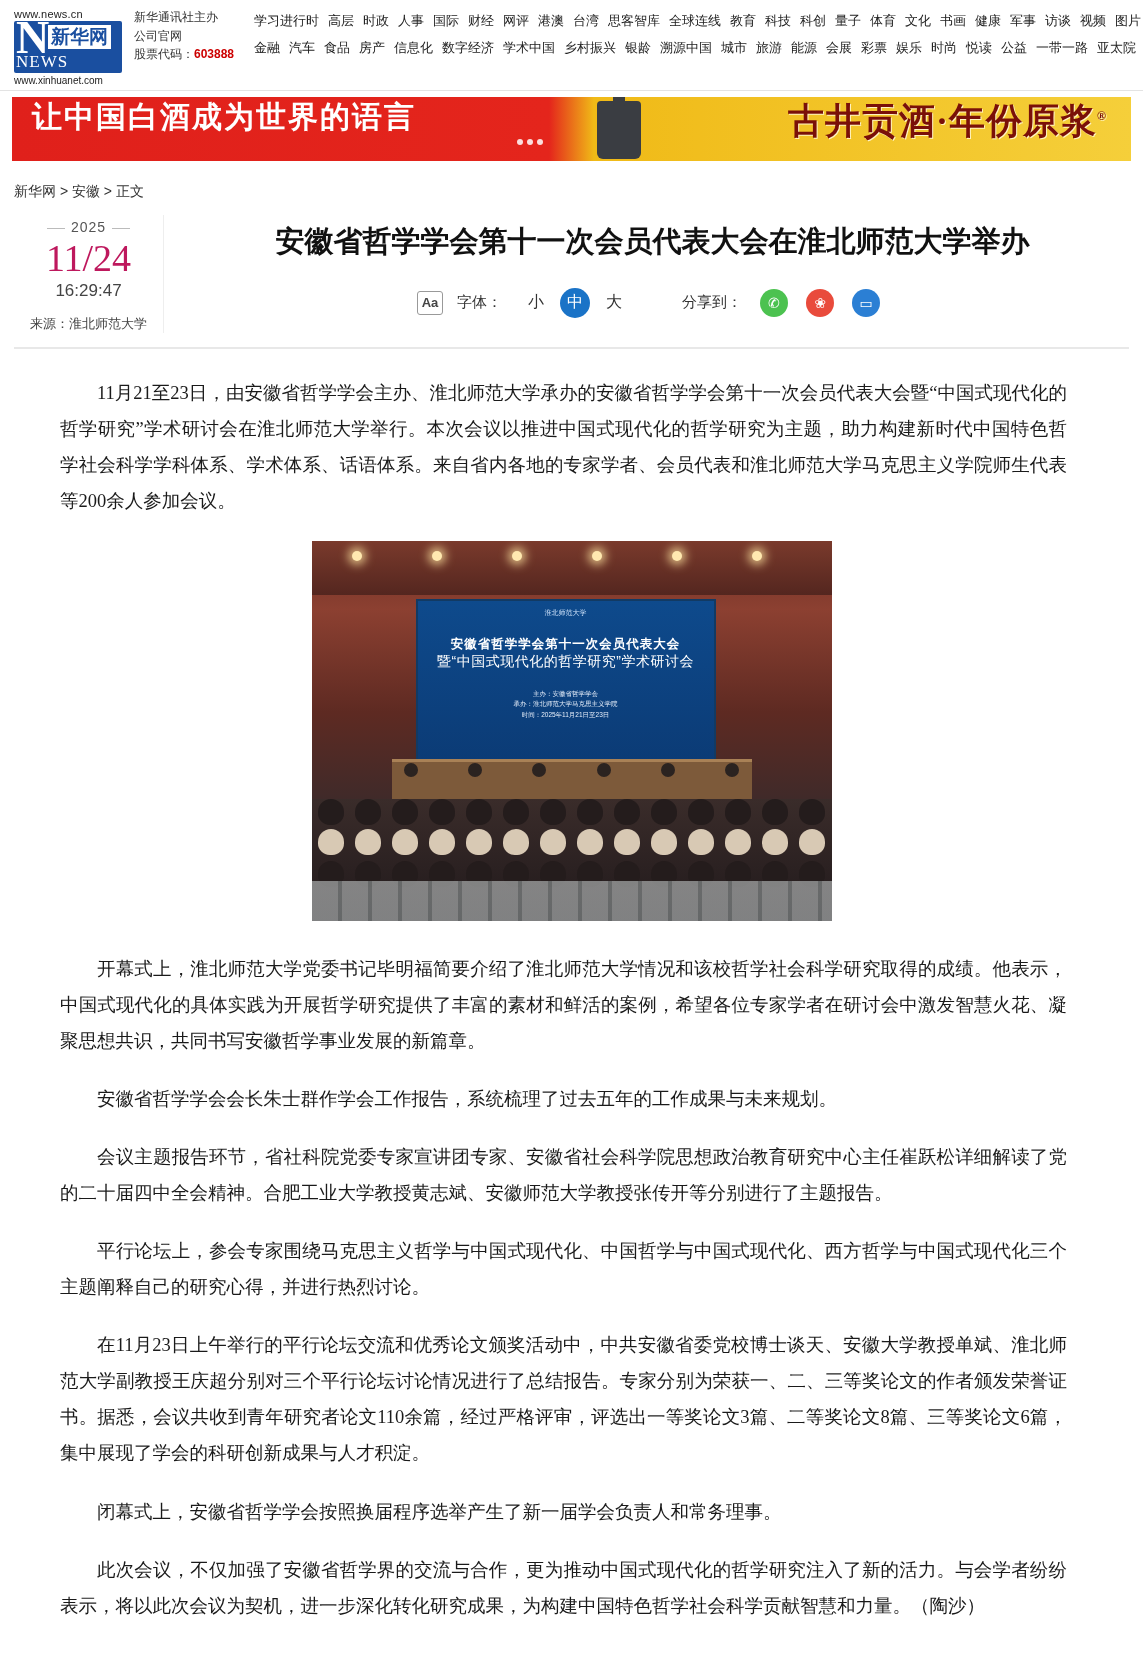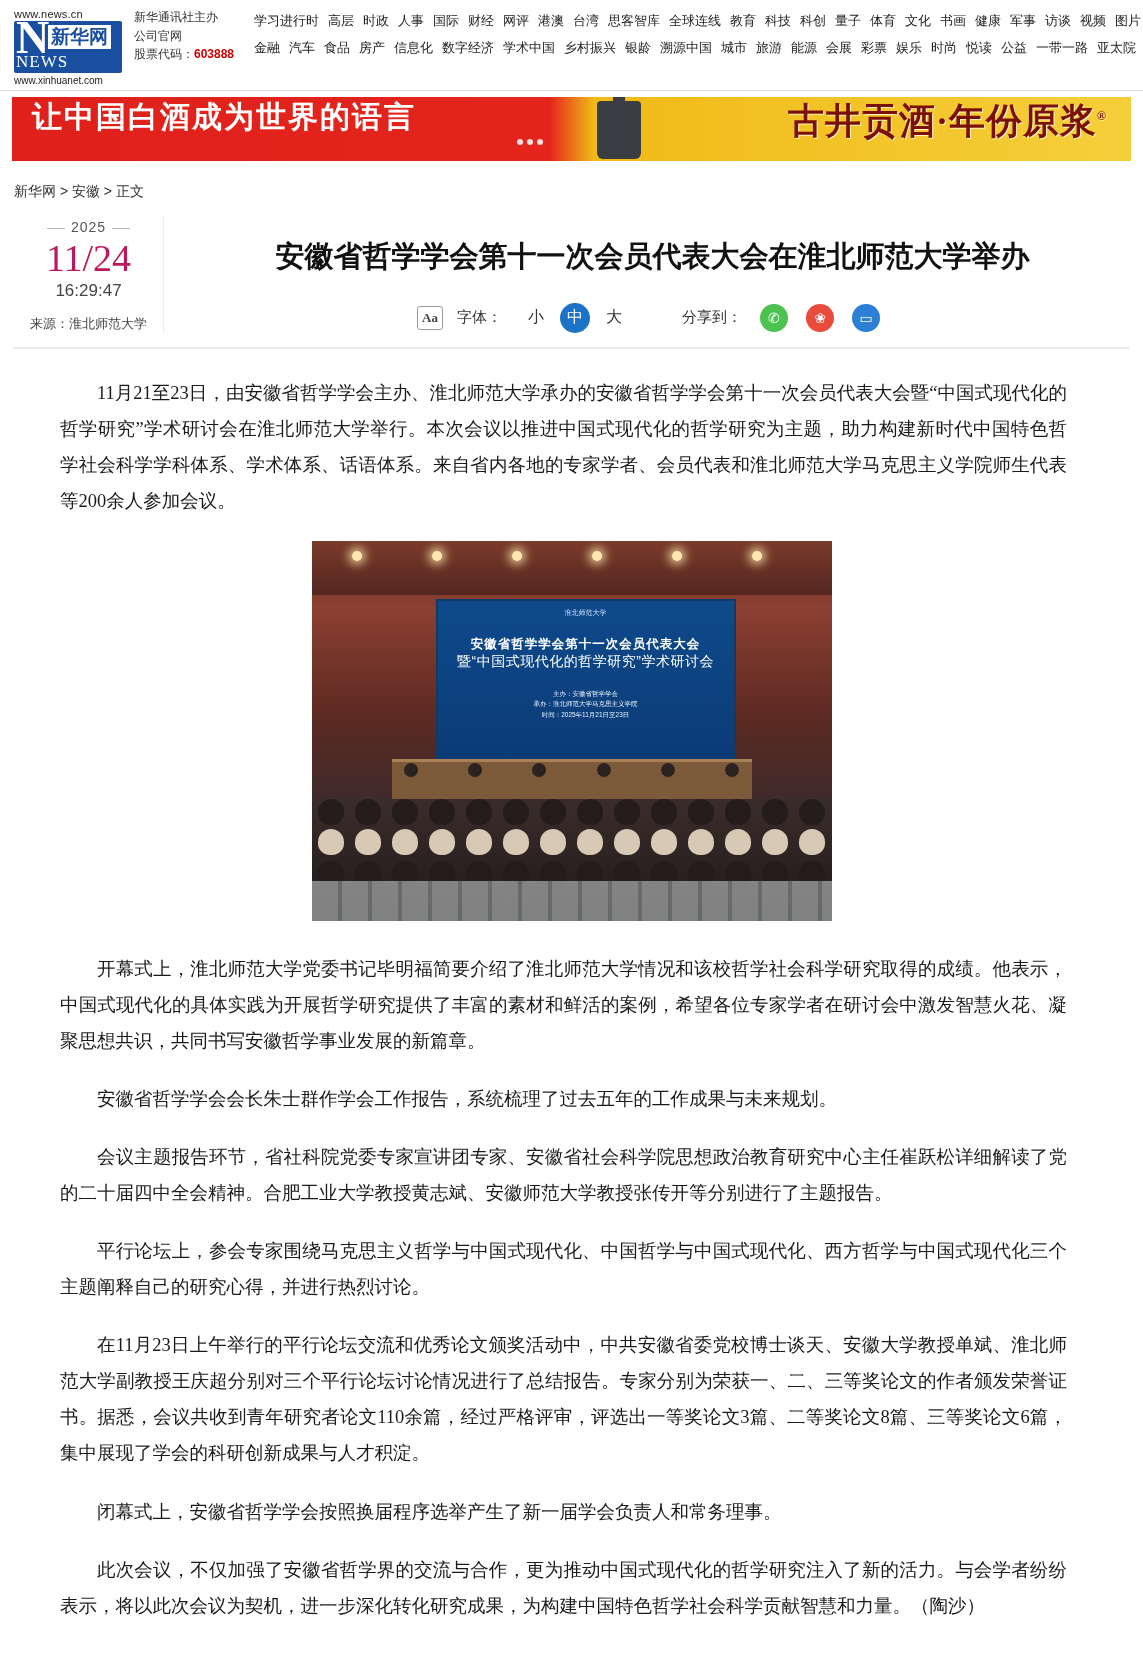--- a/index.html
+++ b/index.html
@@ -163,21 +163,20 @@
     color: #333;
   }
   .breadcrumb a { color: #333; text-decoration: none; }
 
   
   .art-head {
     display: flex;
     margin: 14px 14px 0 14px;
     border-bottom: 2px solid #e8e8e8;
     padding-bottom: 14px;
-    align-items: flex-end;
   }
   .date-col {
     flex: 0 0 150px;
     text-align: center;
     padding-top: 4px;
     border-right: 1px solid #eee;
   }
   .date-year {
     font-size: 14px;
     color: #555;
@@ -233,21 +232,20 @@
   .aa-box {
     border: 1px solid #999;
     border-radius: 3px;
     width: 26px; height: 24px;
     display: inline-flex;
     align-items: center;
     justify-content: center;
     font-size: 13px;
     color: #444;
     font-weight: bold;
-    font-family: Liberation Serif, serif;
   }
   .fs-label { margin-left: 4px; margin-right: 10px; }
   .fs-opt {
     font-size: 16px;
     color: #333;
     padding: 0 6px;
     cursor: pointer;
   }
   .fs-opt.active {
     background: #1a73c7;
@@ -306,21 +304,21 @@
   }
   .photo .spot {
     position: absolute; top: 10px;
     width: 10px; height: 10px;
     border-radius: 50%;
     background: #ffe9b0;
     box-shadow: 0 0 10px 4px rgba(255,230,160,.75);
   }
   .photo .screen {
     position: absolute;
-    left: 124px; top: 58px;
+    left: 104px; top: 58px;
     width: 300px; height: 176px;
     background: linear-gradient(180deg,#0e4a8c,#0b3a74);
     border: 2px solid #123a63;
     color: #fff;
     text-align: center;
   }
   .photo .screen .s-logo {
     font-size: 7px; color: #cfe3fb; margin: 7px 0 0 0;
   }
   .photo .screen .s-t1 {

